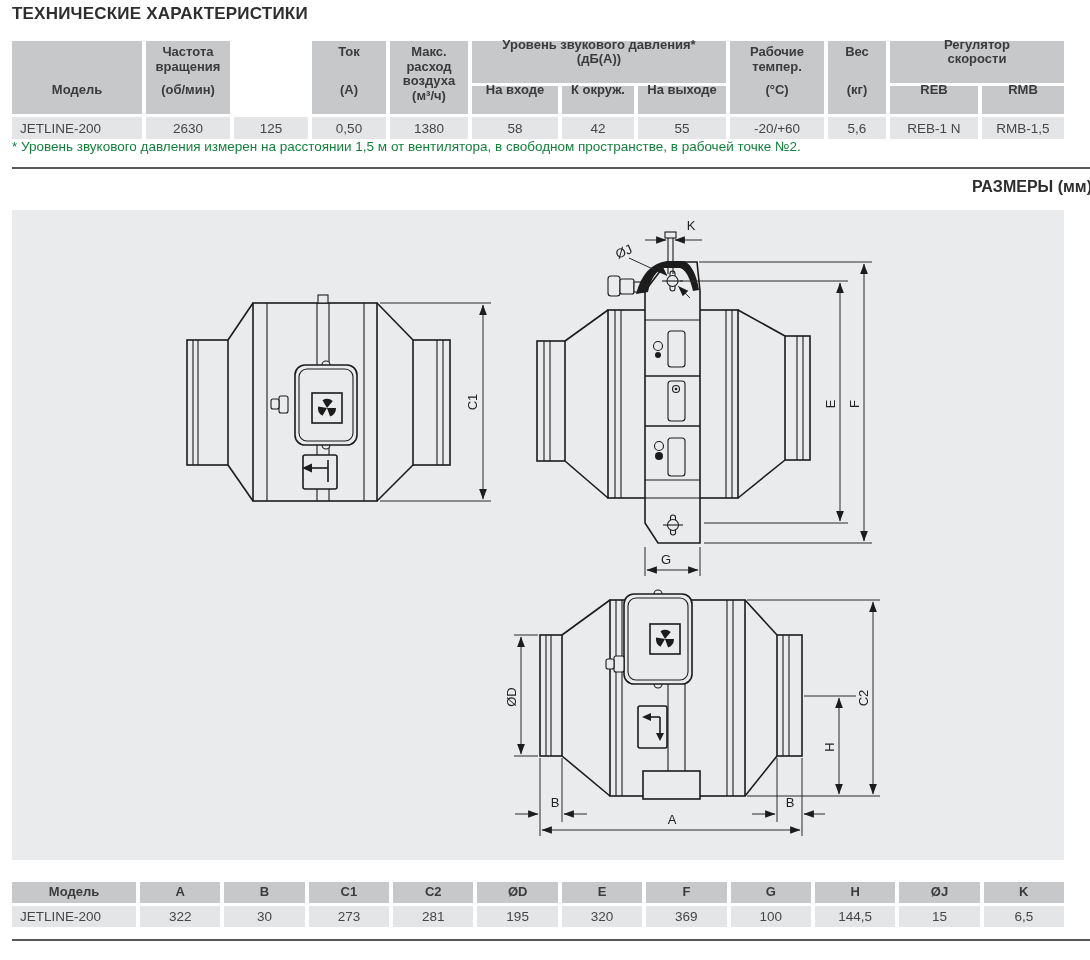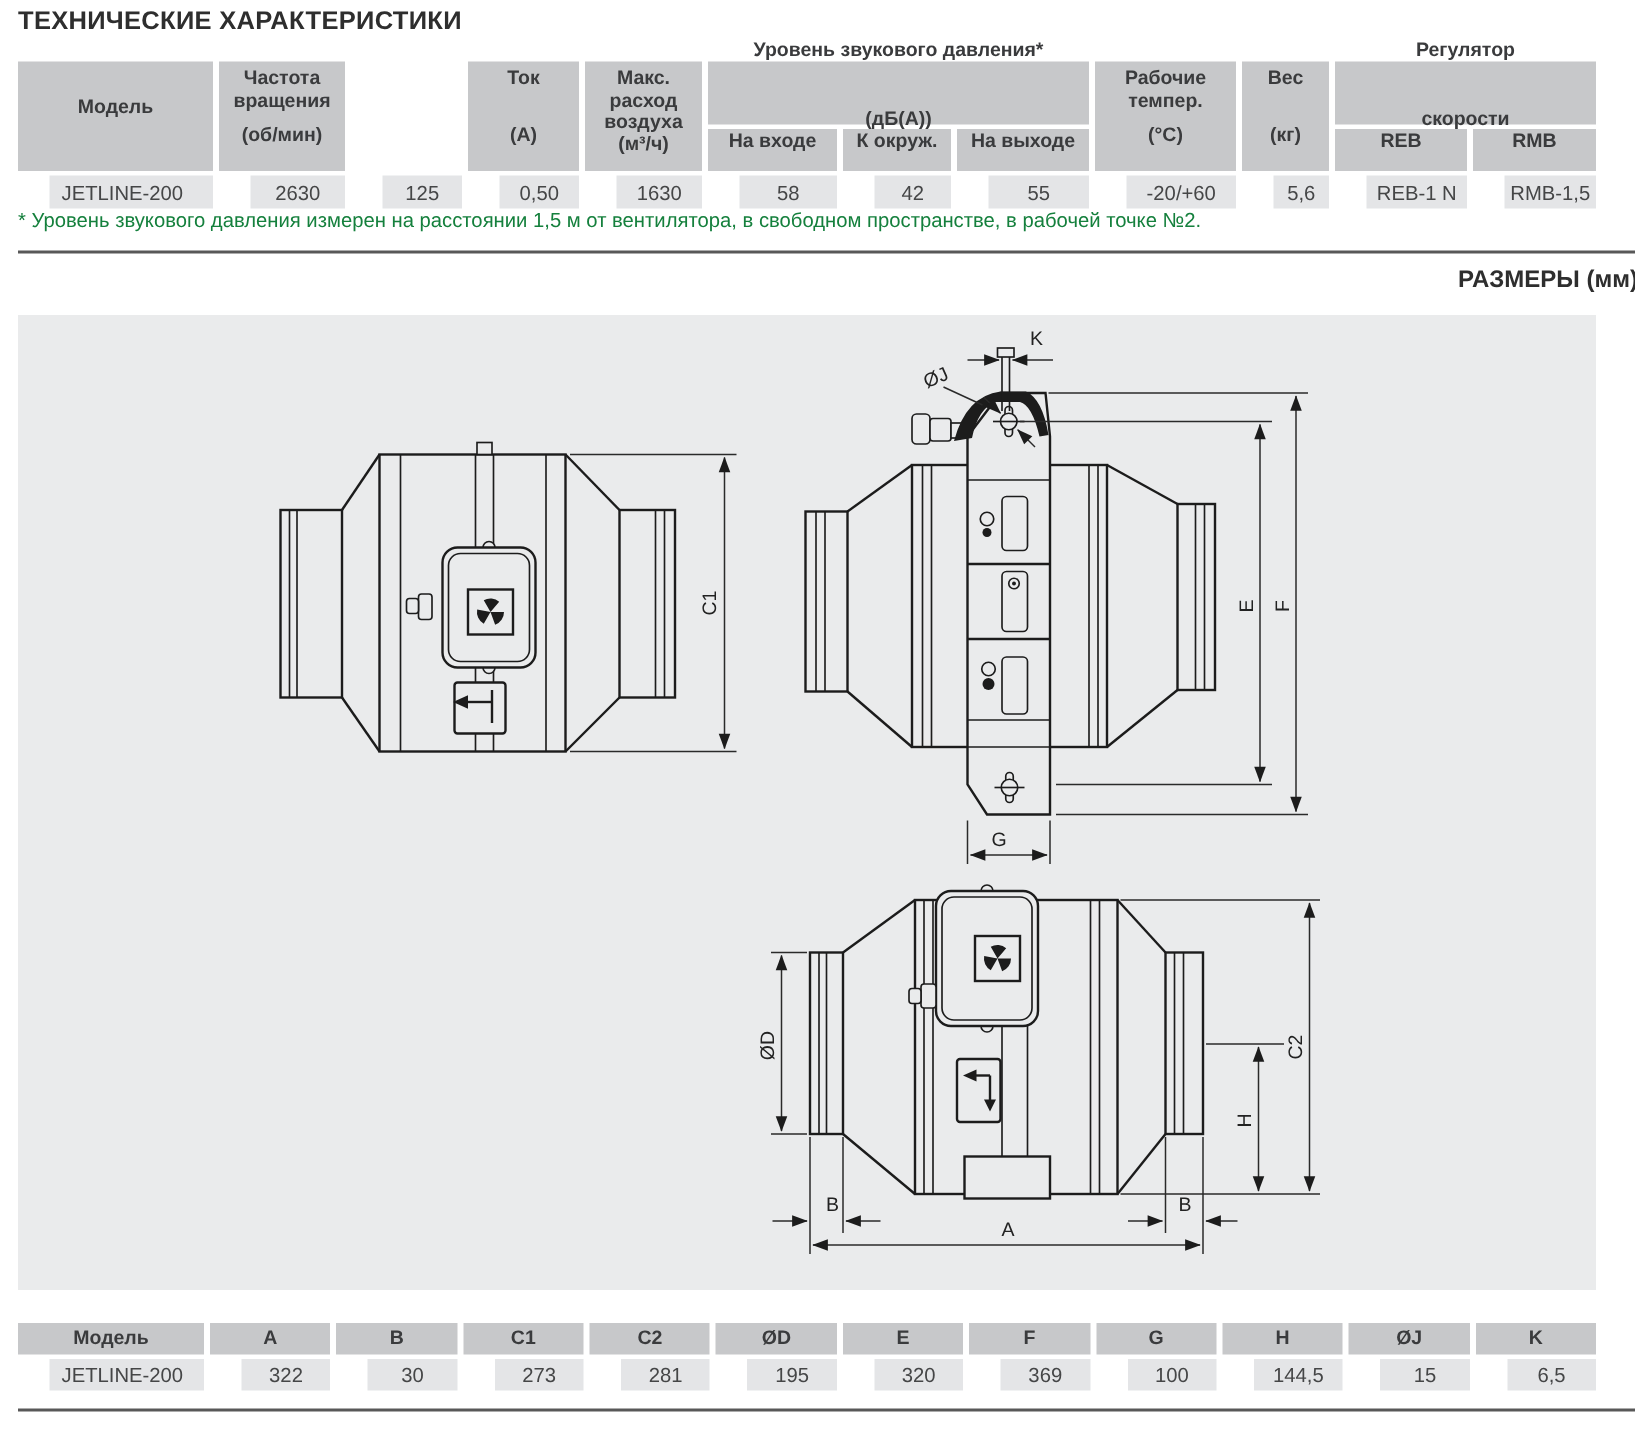--- a/index.html
+++ b/index.html
@@ -16,23 +16,23 @@
   
   .spec-grid {
     display:grid;
     grid-template-columns:130px 84px 74px 74px 78px 86px 72px 88px 94px 58px 88px 82px;
     grid-template-rows:42px 28px 22px;
     column-gap:4px; row-gap:3px;
   }
   .hcell { background:#c7c8ca; font-size:13px; font-weight:bold; color:#3a3b3d;
     display:flex; flex-direction:column; align-items:center; text-align:center;
     justify-content:space-between; padding:4px 2px 16px; line-height:1.12; }
-  .hcell.center { justify-content:center;gap:31px; }
+  .hcell.center { justify-content:flex-end; }
   .dcell { background:#e4e5e7; font-size:13.5px; color:#454647; text-align:center;
-    display:flex; align-items:center; justify-content:center;margin-left:21px; }
+    display:flex; align-items:center; justify-content:center; }
   .dcell.left { justify-content:flex-start; padding-left:8px; }
 
   .footnote { font-size:13.5px; color:#15803d; margin-top:0; }
   .rule { border:none; border-top:2px solid #585858; margin-top:13px; }
 
   
   .panel { width:1052px; height:650px; background:#eaebec; margin-top:14px; }
   svg .ln   { stroke:#1c1c1c; stroke-width:1.6; fill:none; }
   svg .thin { stroke:#1c1c1c; stroke-width:1.1; fill:none; }
   svg .dim  { stroke:#2a2a2a; stroke-width:1;   fill:none; }
@@ -107,21 +107,21 @@
         <span>REB</span>
       </div>
     <div class="hcell center" style="grid-column:12;grid-row:2">
         <span>RMB</span>
       </div>
 
     <div class="dcell left" style="grid-column:1;grid-row:3">JETLINE-200</div>
     <div class="dcell" style="grid-column:2;grid-row:3">2630</div>
     <div class="dcell" style="grid-column:3;grid-row:3">125</div>
     <div class="dcell" style="grid-column:4;grid-row:3">0,50</div>
-    <div class="dcell" style="grid-column:5;grid-row:3">1630</div>
+    <div class="dcell" style="grid-column:5;grid-row:3">1380</div>
     <div class="dcell" style="grid-column:6;grid-row:3">58</div>
     <div class="dcell" style="grid-column:7;grid-row:3">42</div>
     <div class="dcell" style="grid-column:8;grid-row:3">55</div>
     <div class="dcell" style="grid-column:9;grid-row:3">-20/+60</div>
     <div class="dcell" style="grid-column:10;grid-row:3">5,6</div>
     <div class="dcell" style="grid-column:11;grid-row:3">REB-1 N</div>
     <div class="dcell" style="grid-column:12;grid-row:3">RMB-1,5</div>
   </div>
 
   <p class="footnote">* Уровень звукового давления измерен на расстоянии 1,5 м от вентилятора, в свободном пространстве, в рабочей точке №2.</p>

